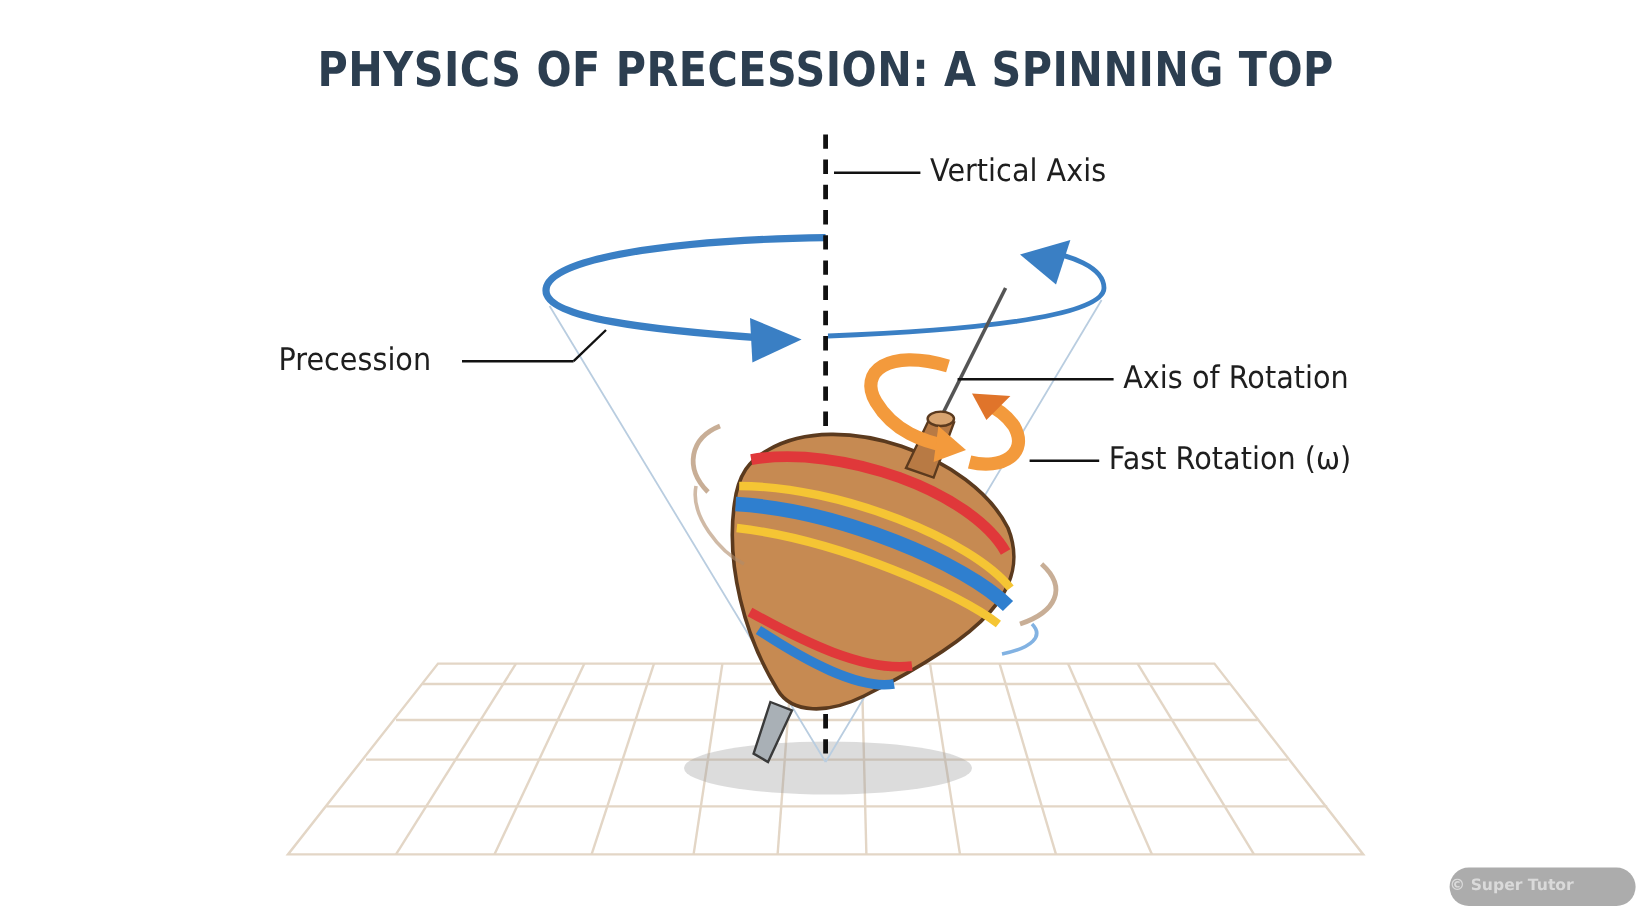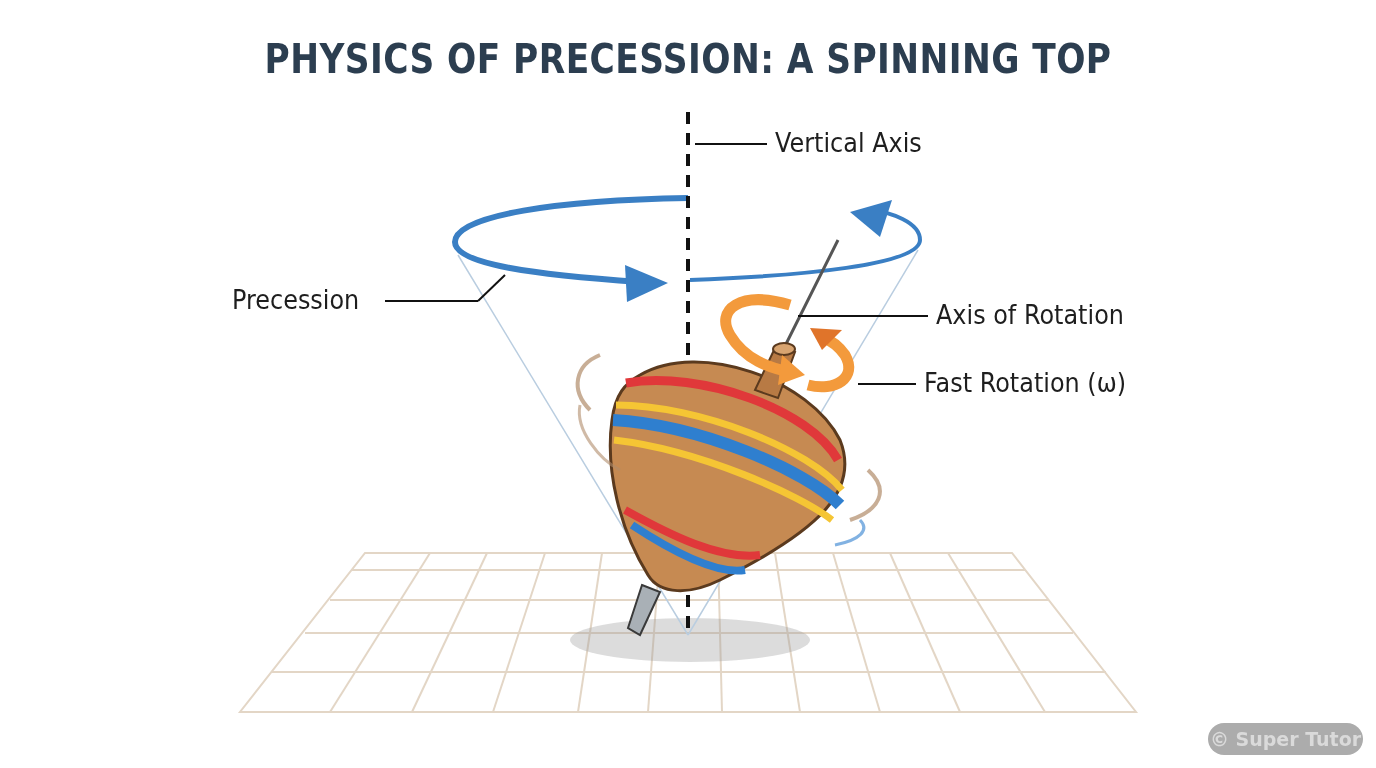--- a/index.html
+++ b/index.html
@@ -1,20 +1,20 @@
 <!DOCTYPE html>
 <html><head>
 <meta charset="utf-8">
 <style>
   html, body { margin:0; padding:0; }
   body { width:1376px; height:768px; background:#ffffff; position:relative; overflow:hidden; font-family:"Liberation Sans", sans-serif; }
   .title { position:absolute; left:0; top:36px; width:1376px; text-align:center; font-family:"DejaVu Sans", sans-serif; font-size:40px; font-weight:bold; color:#2c3e50; letter-spacing:0.5px; transform:scaleX(0.86); transform-origin:center; }
   svg.scene { position:absolute; left:0; top:0; }
   .label { position:absolute; font-family:"DejaVu Sans", sans-serif; font-size:26px; color:#1e1e1e; white-space:nowrap; transform:scaleX(0.92); transform-origin:left center; }
-  .watermark { position:absolute; left:1208px; top:723px; width:155px; height:32px; border-radius:16px; background:#9e9e9e; opacity:0.85; color:#d4d4d4; font-family:"DejaVu Sans", sans-serif; font-weight:bold; font-size:19px; line-height:32px; text-align:center; }
+  .watermark { position:absolute; left:1208px; top:723px; width:155px; height:32px; border-radius:16px; background:#9e9e9e; opacity:0.85; color:#d4d4d4; font-family:"DejaVu Sans", sans-serif; font-weight:bold; font-size:13px; line-height:32px; }
 </style>
 </head>
 <body>
 
 <div class="title">PHYSICS OF PRECESSION: A SPINNING TOP</div>
 
 <svg class="scene" width="1376" height="768" viewBox="0 0 1376 768">
 
   <g stroke="#e3d6c6" stroke-width="2" fill="none">
     <polygon points="365,553 1012,553 1136,712 240,712"></polygon>

